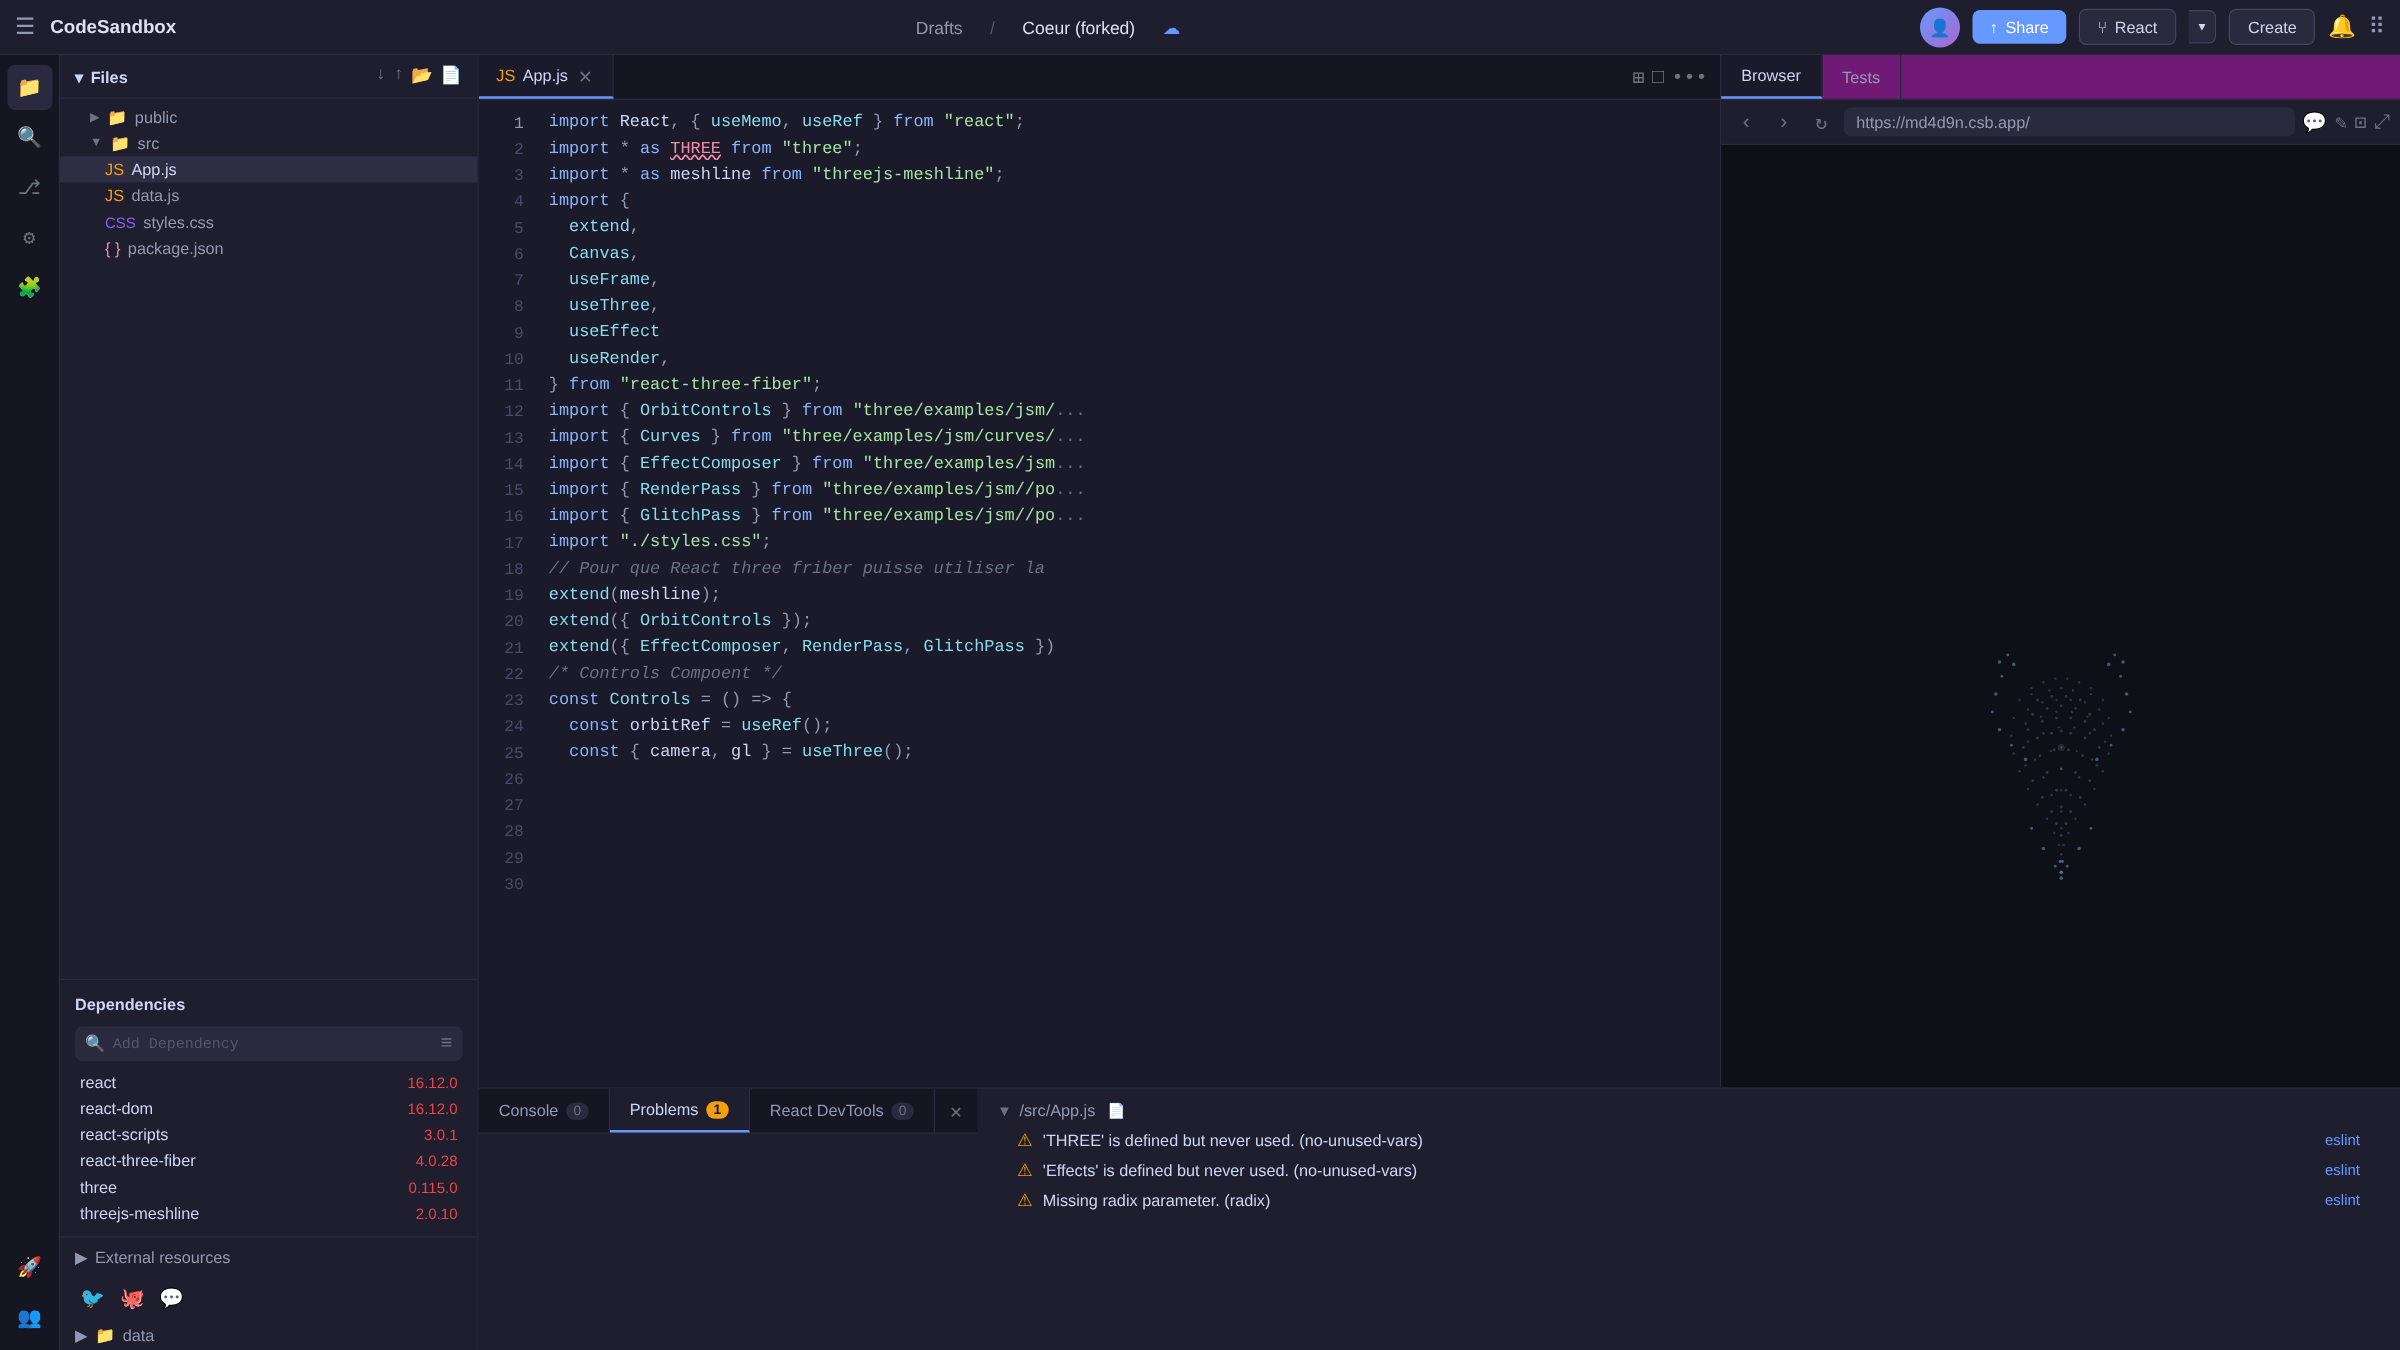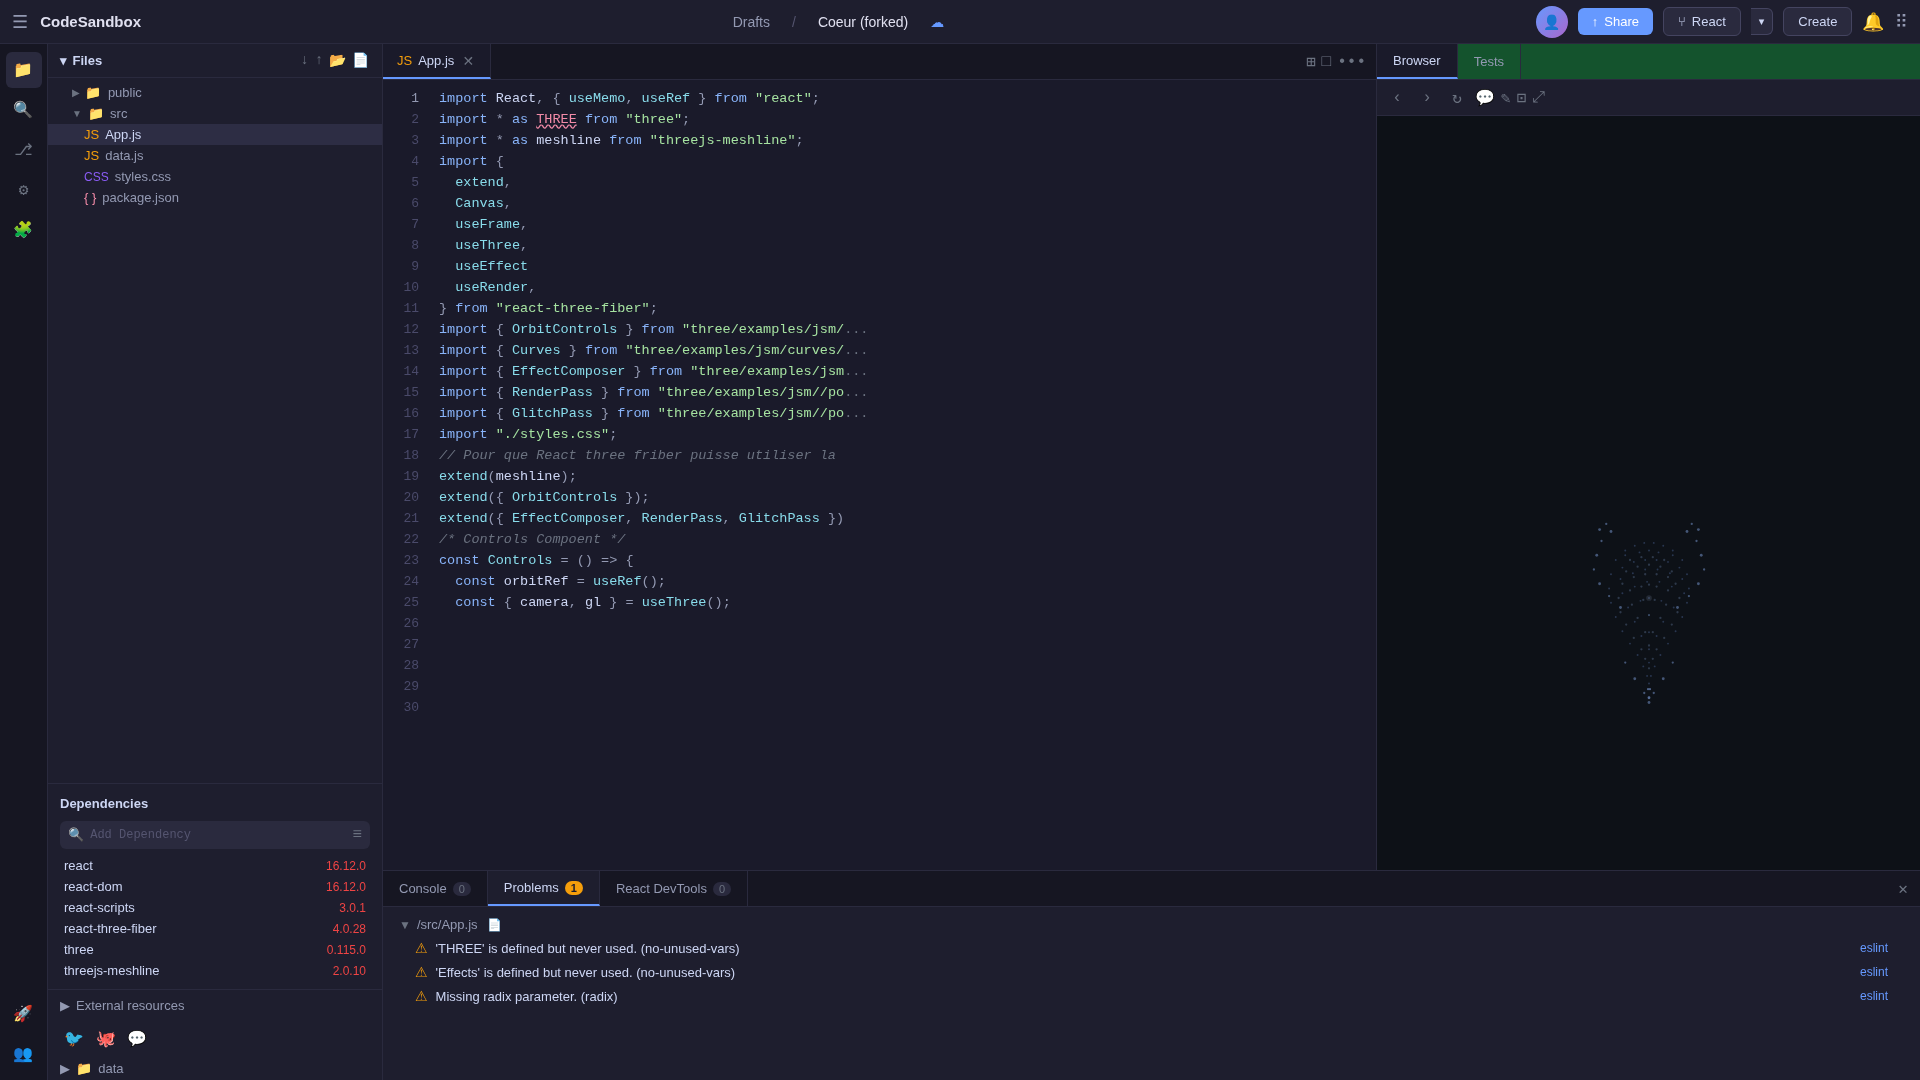--- a/index.html
+++ b/index.html
@@ -385,21 +385,21 @@
     .browser-panel {
       width: 544px;
       background: #1a1a2a;
       border-left: 1px solid #2a2a3e;
       display: flex;
       flex-direction: column;
       flex-shrink: 0;
     }
     .browser-tabs {
       height: 36px;
-      background: #14532d;
+      background: #701a75;
       display: flex;
       align-items: stretch;
       border-bottom: 1px solid #2a2a3e;
       flex-shrink: 0;
     }
     .browser-tab {
       display: flex;
       align-items: center;
       padding: 0 16px;
       font-family: sans-serif;
@@ -463,21 +463,21 @@
     .heart-container {
       width: 100%;
       height: 100%;
       display: flex;
       align-items: center;
       justify-content: center;
     }
 
     .bottom-wrapper {
       display: flex;
-      flex-direction: column;
+      flex-direction: row;
       border-top: 1px solid #2a2a3e;
       position: absolute;
       bottom: 0;
       left: 383px;
       right: 0;
       height: 210px;
       background: #1e1e2e;
     }
 
     .bottom-tabs {
@@ -789,20 +789,21 @@
             <span>Browser</span>
           </div>
           <div class="browser-tab">
             <span>Tests</span>
           </div>
         </div>
         <div class="browser-toolbar">
           <span class="browser-nav-btn">‹</span>
           <span class="browser-nav-btn">›</span>
           <span class="browser-nav-btn">↻</span>
+          <input class="browser-url" type="text" value="https://md4d9n.csb.app/" style="">
           <div class="browser-toolbar-icons">
             <span>💬</span>
             <span>✎</span>
             <span>⊡</span>
             <span>⤢</span>
           </div>
         </div>
         <div class="browser-content">
           <div class="heart-container">
             <svg viewBox="0 0 400 400" width="380" height="380">

